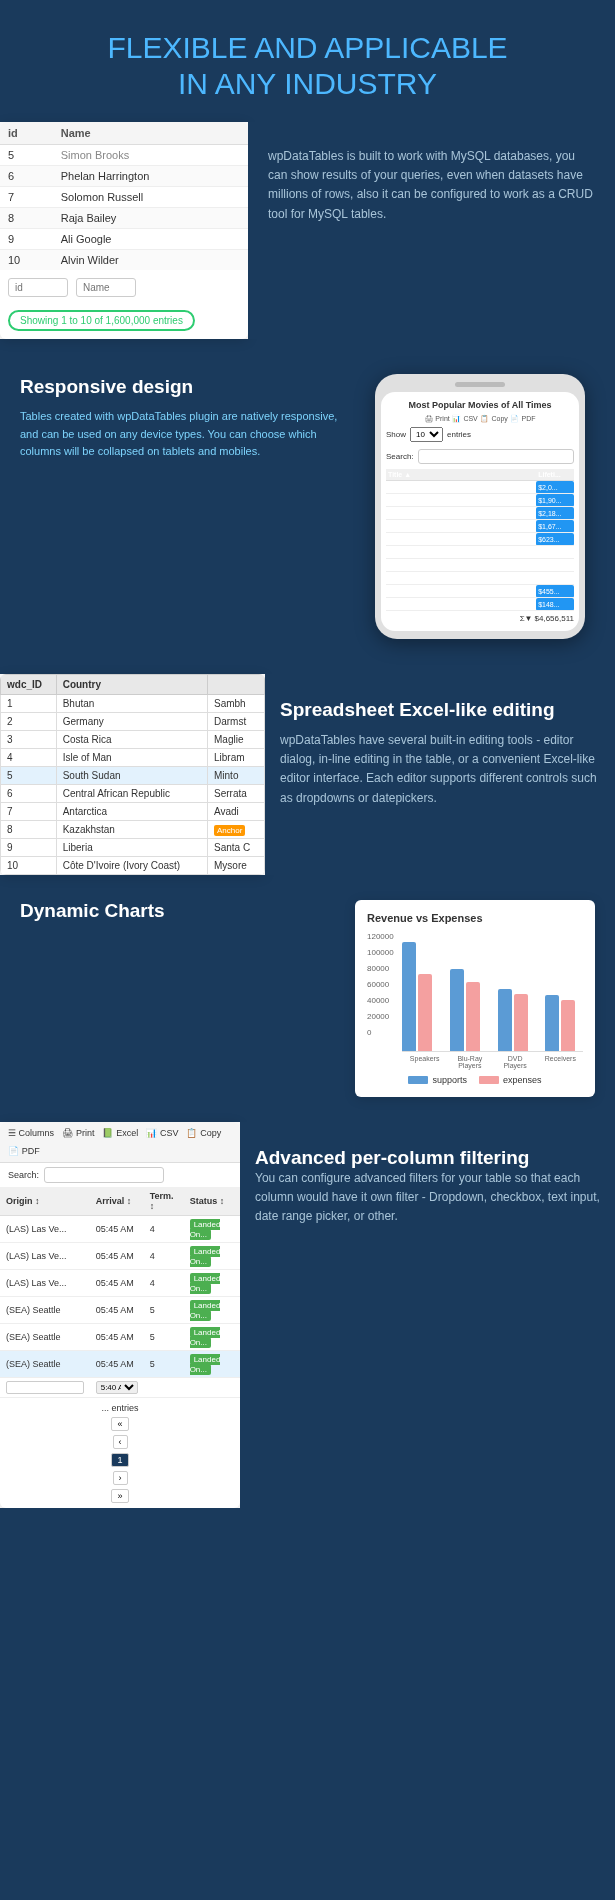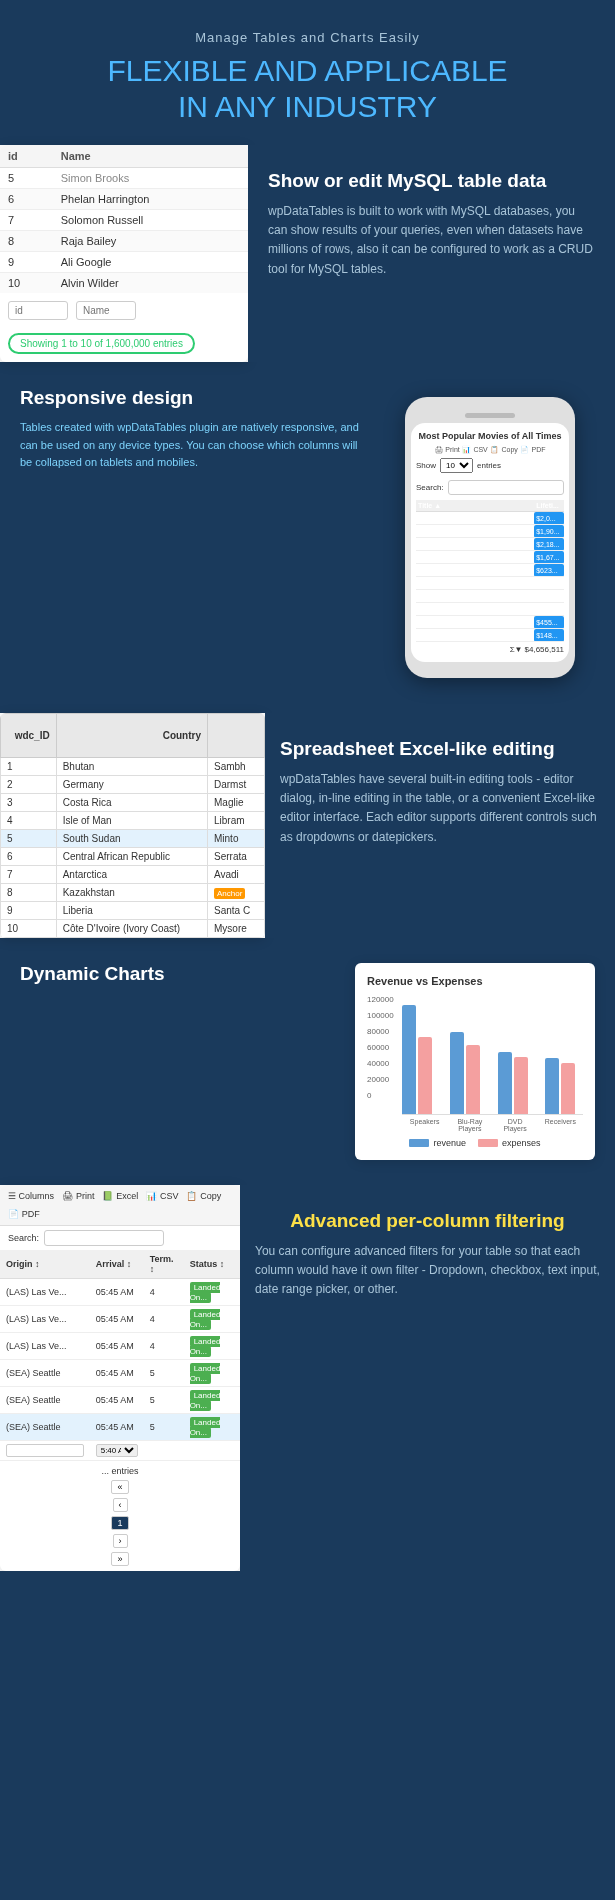--- a/index.html
+++ b/index.html
@@ -110,22 +110,22 @@
     .spreadsheet-mock {
       background: #fff;
       border-radius: 6px;
       overflow: hidden;
       box-shadow: 0 2px 12px rgba(0,0,0,0.15);
       font-size: 10px;
     }
     .spreadsheet-mock table { width: 100%; border-collapse: collapse; }
     .spreadsheet-mock th {
       background: #e8e8e8;
-      padding: 16px 6px;
-      text-align: right;
+      padding: 4px 6px;
+      text-align: left;
       font-weight: 700;
       border: 1px solid #ccc;
       color: #333;
       margin-top: 36px;
     }
     .spreadsheet-mock td {
       padding: 3px 6px;
       border: 1px solid #ddd;
       color: #333;
     }
@@ -266,24 +266,24 @@
       cursor: pointer;
     }
 
     
     .phone-wrapper {
       display: flex;
       justify-content: center;
       padding: 10px;
     }
     .phone-outer {
-      width: 170px;
+      width: 210px;
       background: #e0e0e0;
       border-radius: 22px;
-      padding: 16px 6px;
+      padding: 8px 6px;
       box-shadow: 0 4px 20px rgba(0,0,0,0.4);
       position: relative;
     }
     .phone-speaker {
       width: 50px;
       height: 5px;
       background: #bbb;
       border-radius: 3px;
       margin: 0 auto 5px;
     }
@@ -309,21 +309,21 @@
       padding: 25px 20px;
     }
     .section-1-right h2 { color: #fff; font-size: 19px; font-weight: 700; margin-bottom: 10px; }
     .section-1-right p { color: #a8c4d8; font-size: 12px; line-height: 1.6; }
 
     .section-2 {
       background: #1a3a5c;
       display: flex;
       padding: 25px 20px;
     }
-    .section-2-left { flex: 1; padding-right: 15px; }
+    .section-2-left { flex: 1; padding-right: 15px; margin-top: 12px; }
     .section-2-left h2 { color: #fff; font-size: 19px; font-weight: 700; margin-bottom: 10px; }
     .section-2-left p { color: #7dd3fc; font-size: 11px; line-height: 1.6; }
     .section-2-right { flex: 0 0 210px; }
 
     .section-3 {
       background: #fff;
       display: flex;
       padding: 0;
     }
     .section-3-left {
@@ -355,29 +355,28 @@
     }
     .section-5-left {
       flex: 0 0 240px;
       padding: 0;
     }
     .section-5-right {
       flex: 1;
       background: #1a3a5c;
       padding: 25px 15px;
     }
-    .section-5-right h2 { color: #fde047; font-size: 19px; font-weight: 700; margin-bottom: 10px; text-align: center; }
+    .section-5-right h2 { color: #ffffff; font-size: 19px; font-weight: 700; margin-bottom: 0; }
     .section-5-right p { color: #a8c4d8; font-size: 12px; line-height: 1.6; }
     .chart-baseline { position: absolute; bottom: 0; left: 35px; right: 0; height: 1px; background: #ddd; }
   </style>
 </head>
 <body>
 
 <div class="hero">
-  <div class="hero-subtitle">Manage Tables and Charts Easily</div>
   <div class="hero-title">
     <span>FLEXIBLE AND <span style="color:#4db8ff;">APPLICABLE</span></span><br>
     <span>IN ANY INDUSTRY</span>
   </div>
 </div>
 
 <div class="section-1">
   <div class="section-1-left">
     <div class="table-mock">
       <table>
@@ -415,21 +414,20 @@
         </tbody>
       </table>
       <div class="table-footer">
         <input type="text" placeholder="id" style="">
         <input type="text" placeholder="Name" style="">
       </div>
       <div class="entries-badge">Showing 1 to 10 of 1,600,000 entries</div>
     </div>
   </div>
   <div class="section-1-right">
-    <h2>Show or edit MySQL table data</h2>
     <p>wpDataTables is built to work with MySQL databases, you can show results of your queries, even when datasets have millions of rows, also it can be configured to work as a CRUD tool for MySQL tables.</p>
   </div>
 </div>
 
 <div class="section-2">
   <div class="section-2-left">
     <h2>Responsive design</h2>
     <p>Tables created with wpDataTables plugin are natively responsive, and can be used on any device types. You can choose which columns will be collapsed on tablets and mobiles.</p>
   </div>
   <div class="section-2-right">
@@ -624,21 +622,21 @@
       </div>
       <div class="chart-x-labels">
         <span class="chart-x-label">Speakers</span>
         <span class="chart-x-label">Blu-Ray Players</span>
         <span class="chart-x-label">DVD Players</span>
         <span class="chart-x-label">Receivers</span>
       </div>
       <div class="chart-legend">
         <div class="legend-item">
           <div class="legend-color" style="background:#5b9bd5;"></div>
-          <span>revenue</span>
+          <span>supports</span>
         </div>
         <div class="legend-item">
           <div class="legend-color" style="background:#f4a0a0;"></div>
           <span>expenses</span>
         </div>
       </div>
     </div>
   </div>
 </div>
 

